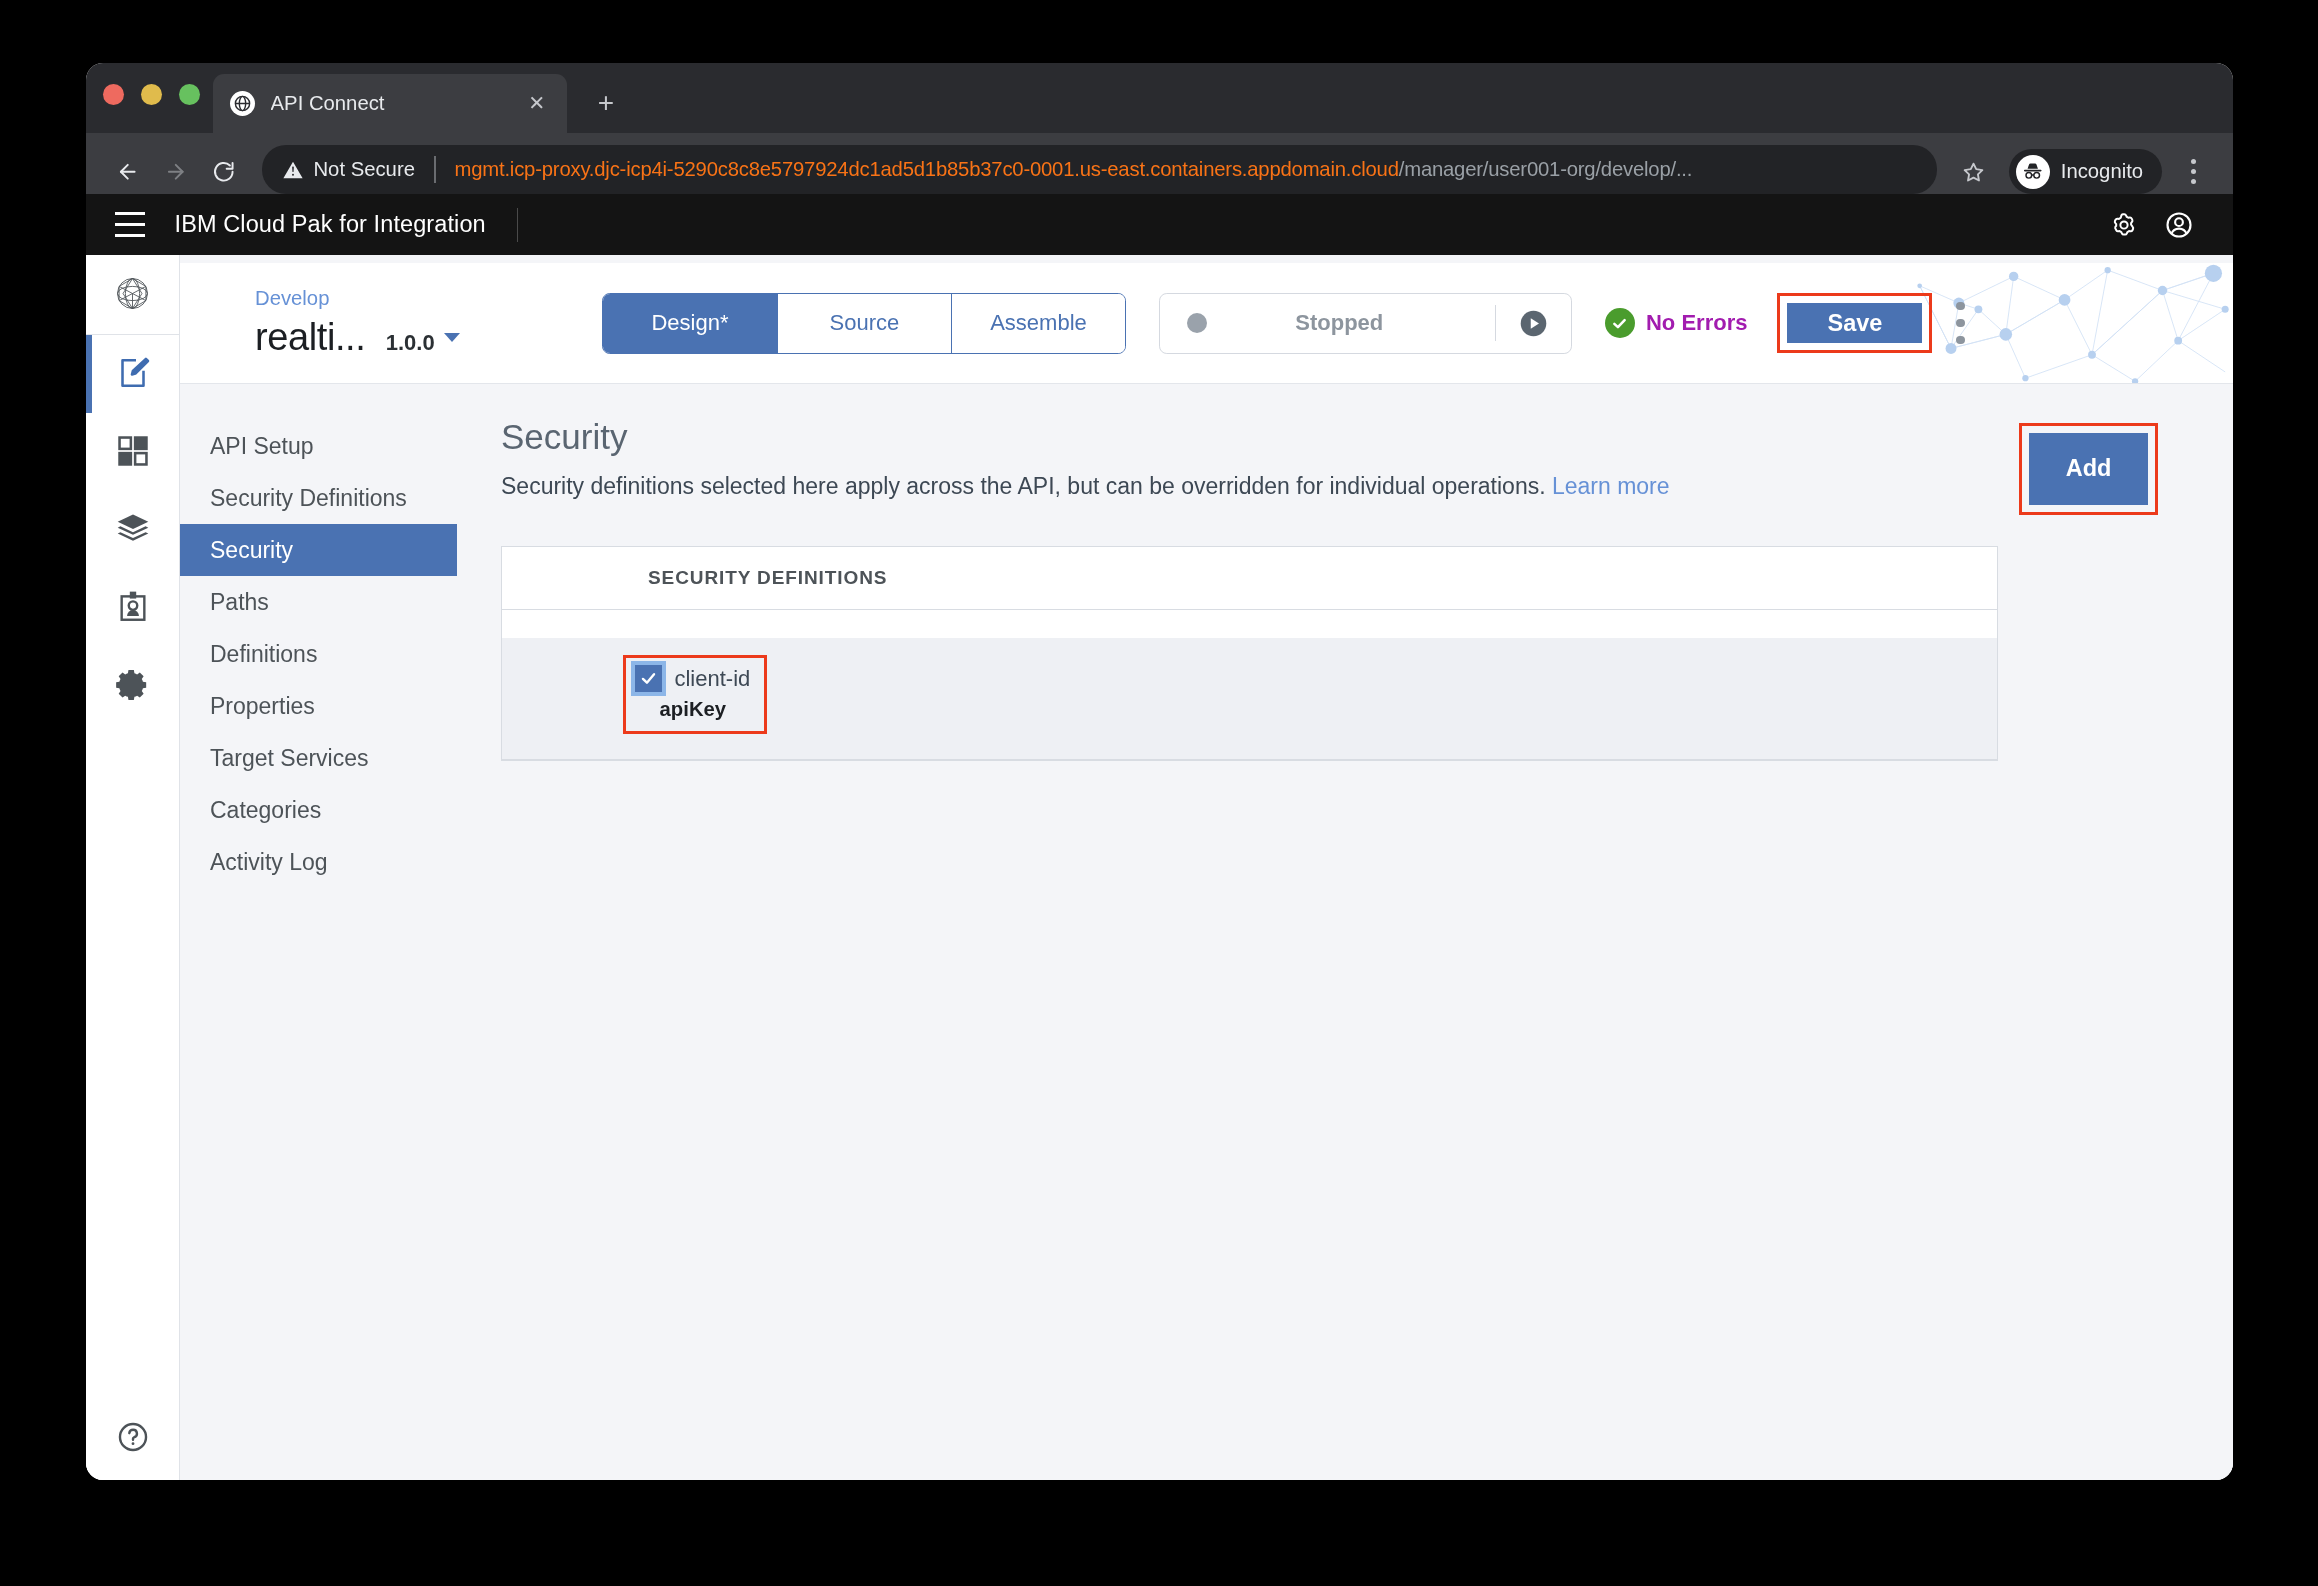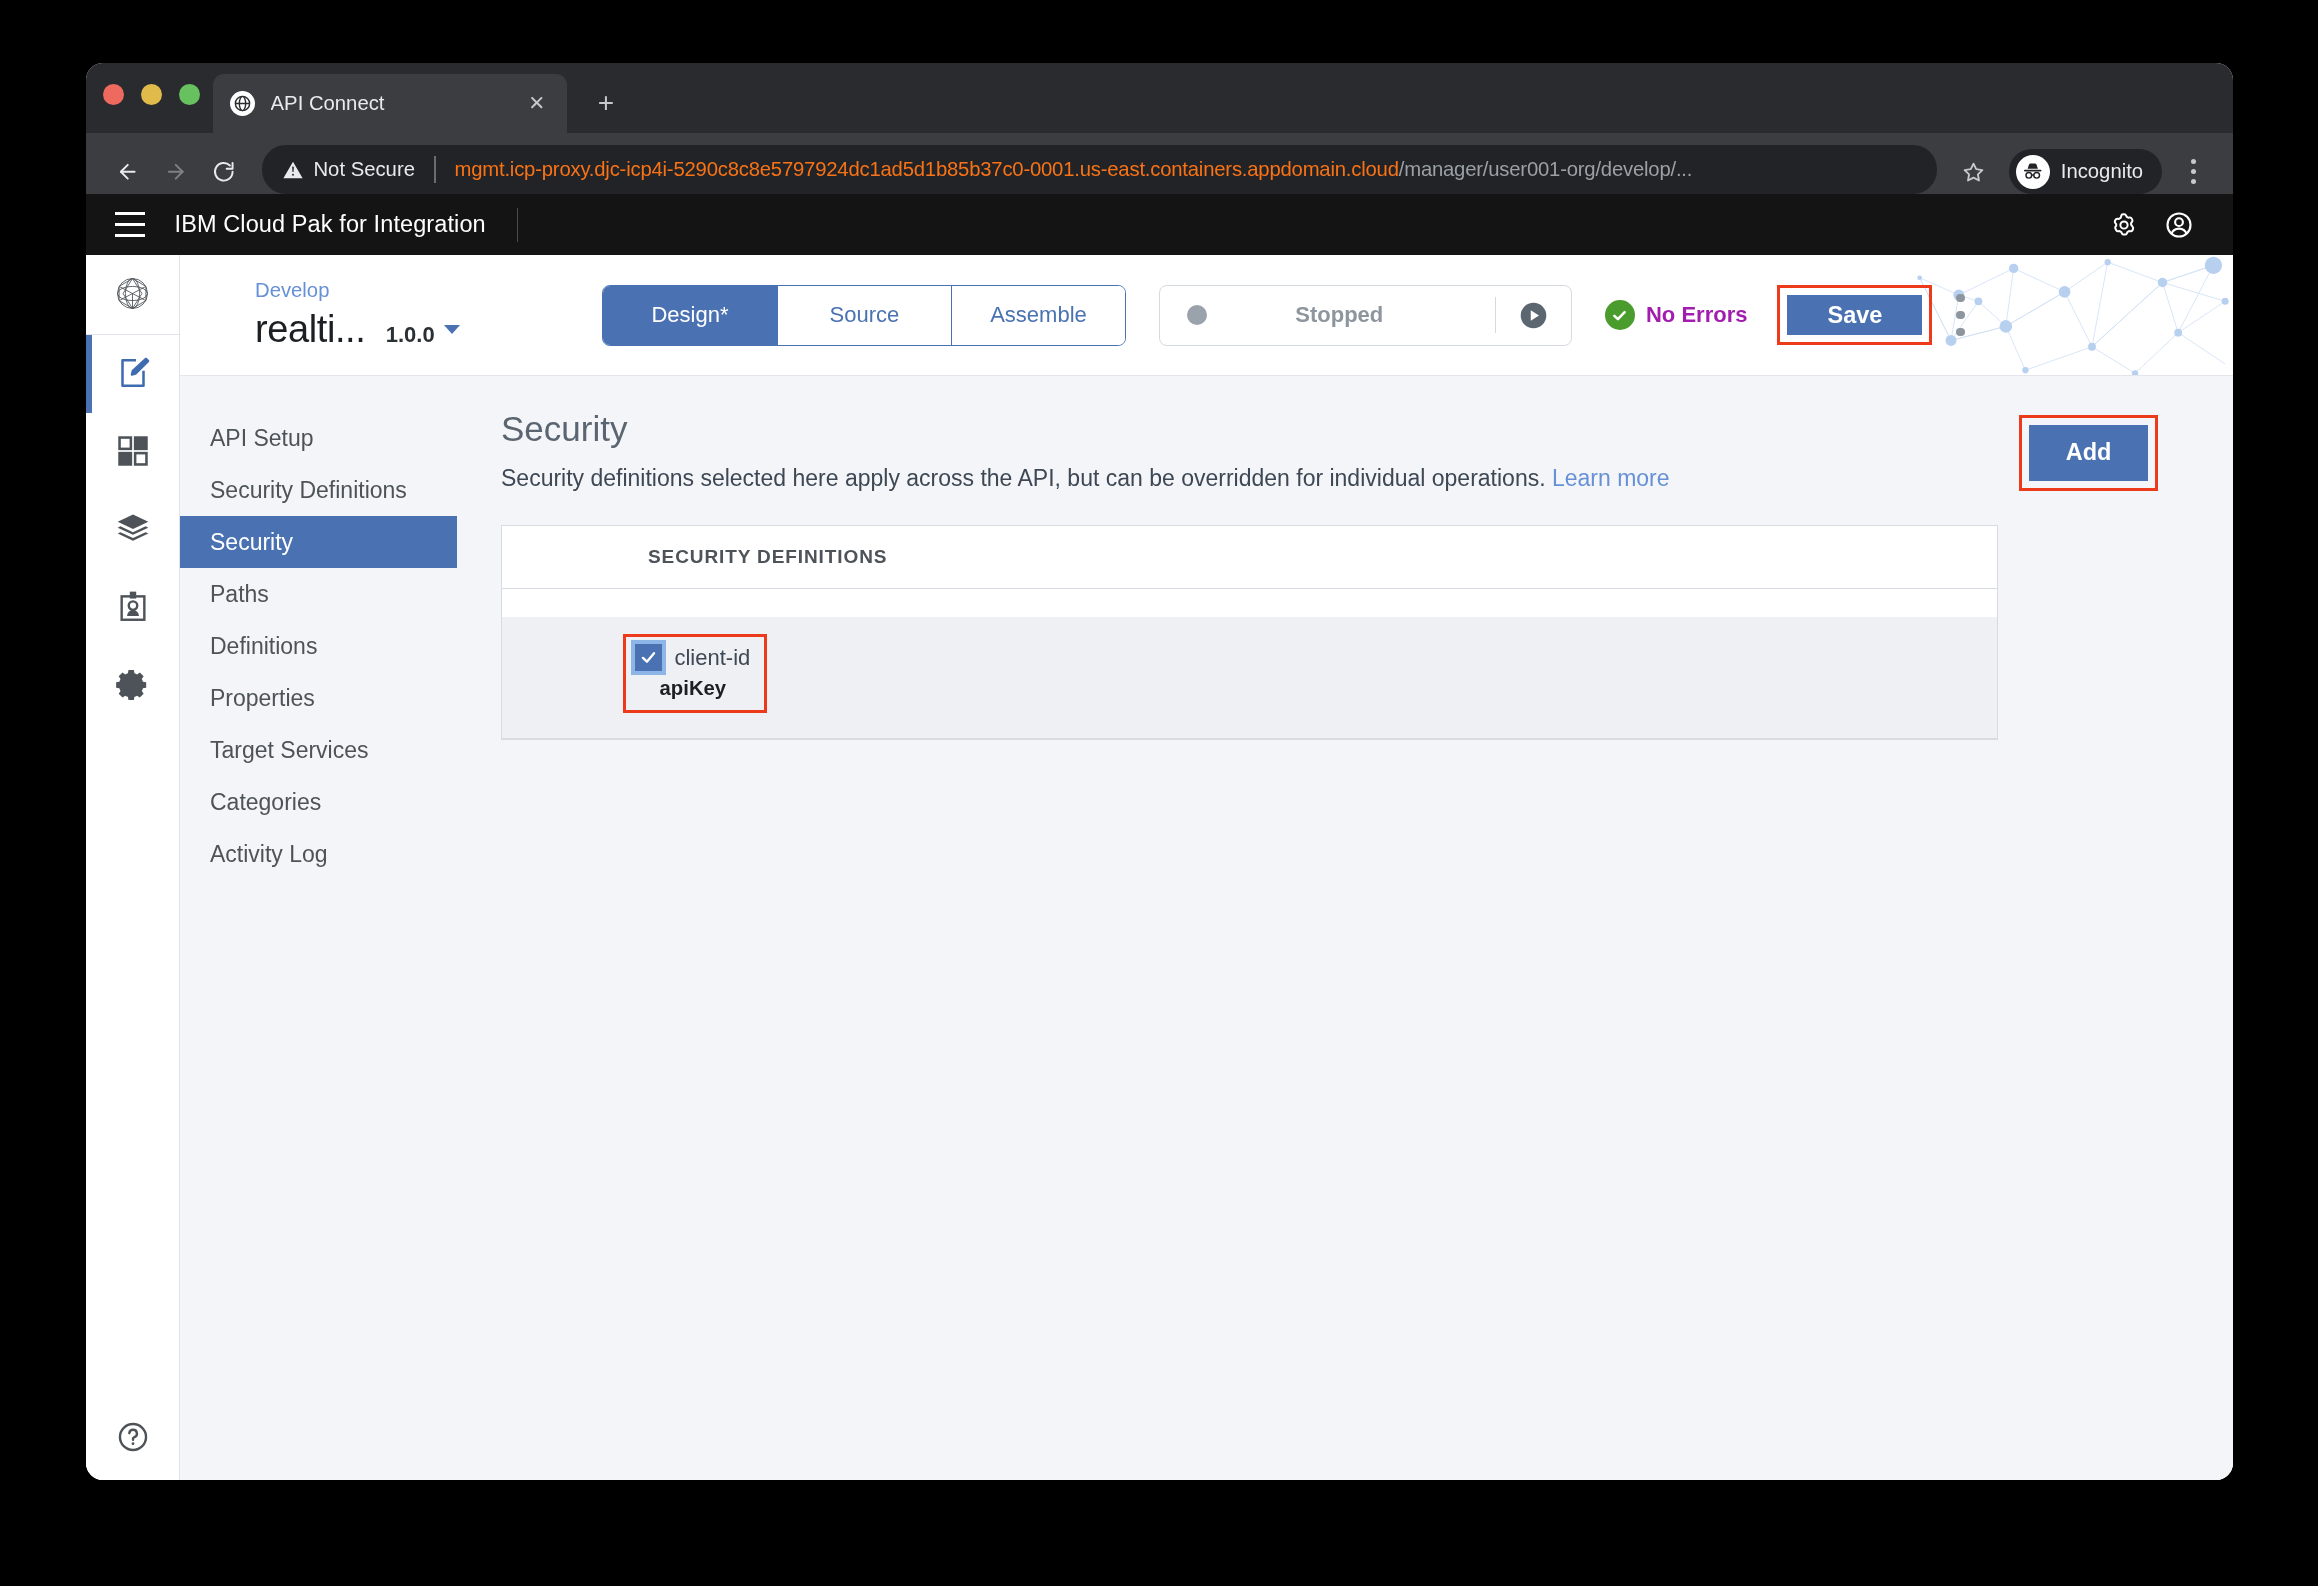--- a/index.html
+++ b/index.html
@@ -251,20 +251,21 @@
   #api-header {
     height: 121px;
     background: #ffffff;
     border-bottom: 0.8px solid #e3e6eb;
     display: flex;
     align-items: center;
     padding: 0 0 0 75px;
     position: relative;
     overflow: hidden;
     flex: 0 0 auto;
+    margin-top: 8px;
   }
   #api-titleblock { display: flex; flex-direction: column; justify-content: center; z-index: 2; }
   #breadcrumb-develop {
     color: #6691d6; font-size: 20.3px; margin-bottom: 6.3px;
   }
   #api-title-row { display: flex; align-items: baseline; gap: 20.3px; }
   #api-name { font-size: 38px; color: #1c1f23; font-weight: 400; letter-spacing: -0.4px; }
   #api-version { font-size: 22px; color: #2b3034; font-weight: 700; }
   #api-version-caret {
     width: 0; height: 0;
@@ -421,21 +422,21 @@
   }
   #learn-more { color: #6691d6; }
 
   #add-wrap {
     border: 3.9px solid #ec3a1b;
     padding: 7px;
     flex: 0 0 auto;
     margin-top: 4.7px;
   }
   #add-button {
-    width: 119px; height: 56px;
+    width: 119px; height: 72px;
     background: #4a72b2;
     color: #ffffff;
     font-size: 23.5px;
     font-weight: 700;
     display: flex; align-items: center; justify-content: center;
   }
 
   #defs-table {
     margin-top: 31px;
     border: 0.8px solid #d8dce2;

